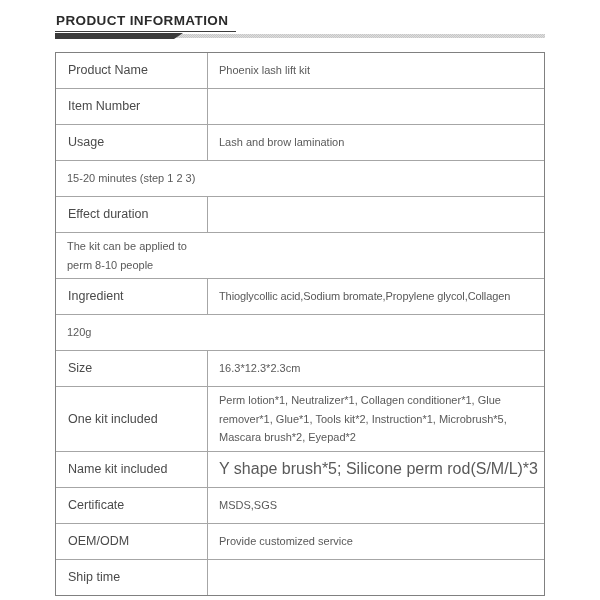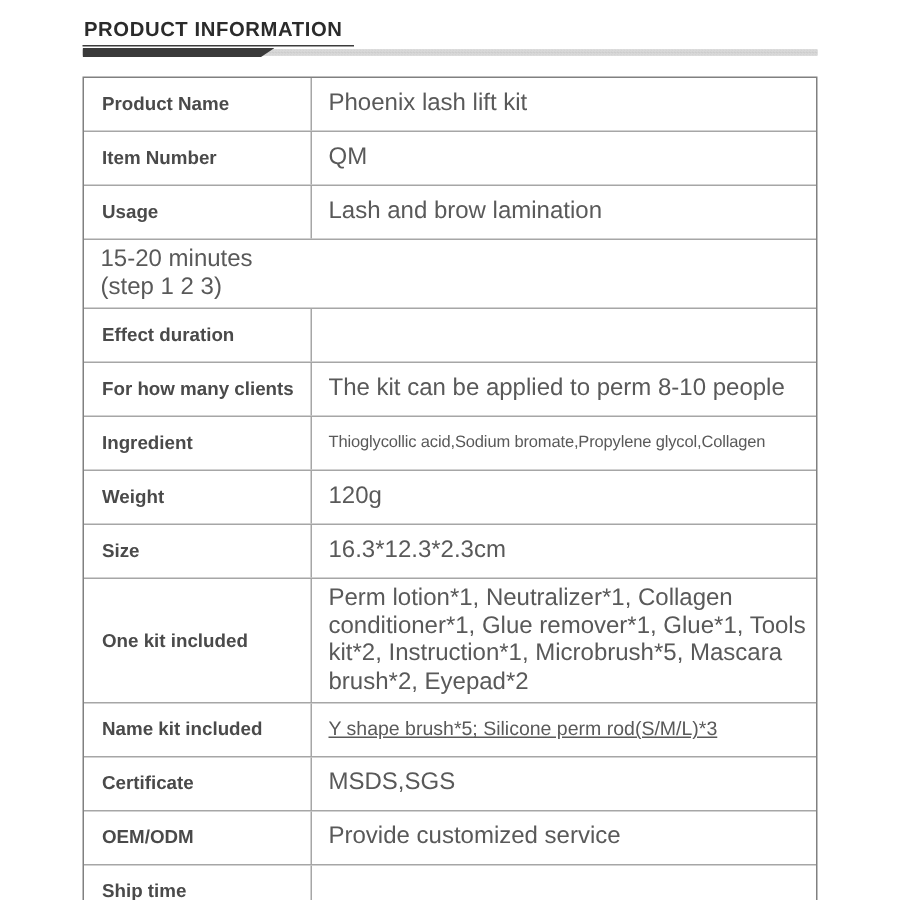--- a/index.html
+++ b/index.html
@@ -66,32 +66,32 @@
   .row:first-child{border-top:none;}
   .cell{
     display:flex;
     align-items:center;
     min-height:35px;
     padding:4px 6px 4px 12px;
     line-height:18.5px;
   }
   .label{
     font-size:12.5px;
-    font-weight:700;
+    font-weight:400;
     color:var(--label-text);
     border-right:1px solid var(--border-inner);
   }
   .value{
-    font-size:16px;
+    font-size:11px;
     color:var(--value-text);
     padding-left:11px;
   }
   
   .row-7 .value{font-size:11px;white-space:nowrap;letter-spacing:-0.1px;}
-  .row-11 .value{font-size:13px;text-decoration:underline;}
+  .row-11 .value{font-size:16px;}
 </style>
 </head>
 <body>
 
 <div class="page">
 
   <div class="header">
     <div class="header-title">PRODUCT INFORMATION</div>
     <div class="header-bar">
       <div class="bar-light"></div>
@@ -100,42 +100,39 @@
   </div>
 
   <div class="info-table">
 
   <div class="row row-1">
       <div class="cell label">Product Name</div>
       <div class="cell value">Phoenix lash lift kit</div>
     </div>
       <div class="row row-2">
       <div class="cell label">Item Number</div>
-      <div class="cell value">QM</div>
     </div>
       <div class="row row-3">
       <div class="cell label">Usage</div>
       <div class="cell value">Lash and brow lamination</div>
     </div>
       <div class="row row-4">
       <div class="cell value">15-20 minutes (step 1 2 3)</div>
     </div>
       <div class="row row-5">
       <div class="cell label">Effect duration</div>
     </div>
       <div class="row row-6">
-      <div class="cell label">For how many clients</div>
       <div class="cell value">The kit can be applied to perm 8-10 people</div>
     </div>
       <div class="row row-7">
       <div class="cell label">Ingredient</div>
       <div class="cell value">Thioglycollic acid,Sodium bromate,Propylene glycol,Collagen</div>
     </div>
       <div class="row row-8">
-      <div class="cell label">Weight</div>
       <div class="cell value">120g</div>
     </div>
       <div class="row row-9">
       <div class="cell label">Size</div>
       <div class="cell value">16.3*12.3*2.3cm</div>
     </div>
       <div class="row row-10">
       <div class="cell label">One kit included</div>
       <div class="cell value">Perm lotion*1, Neutralizer*1, Collagen conditioner*1, Glue remover*1, Glue*1, Tools kit*2, Instruction*1, Microbrush*5, Mascara brush*2, Eyepad*2</div>
     </div>

